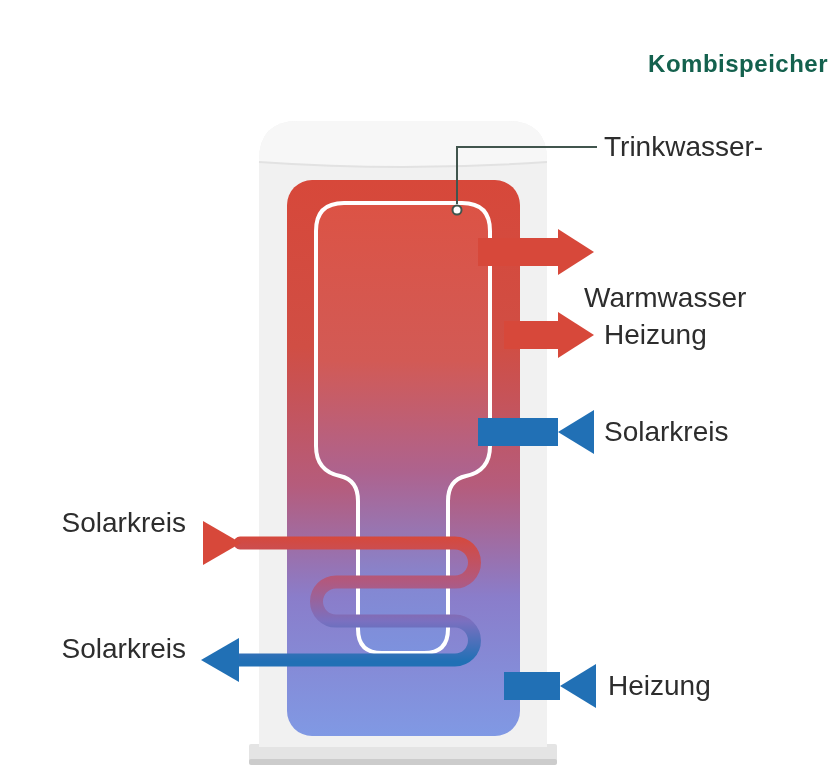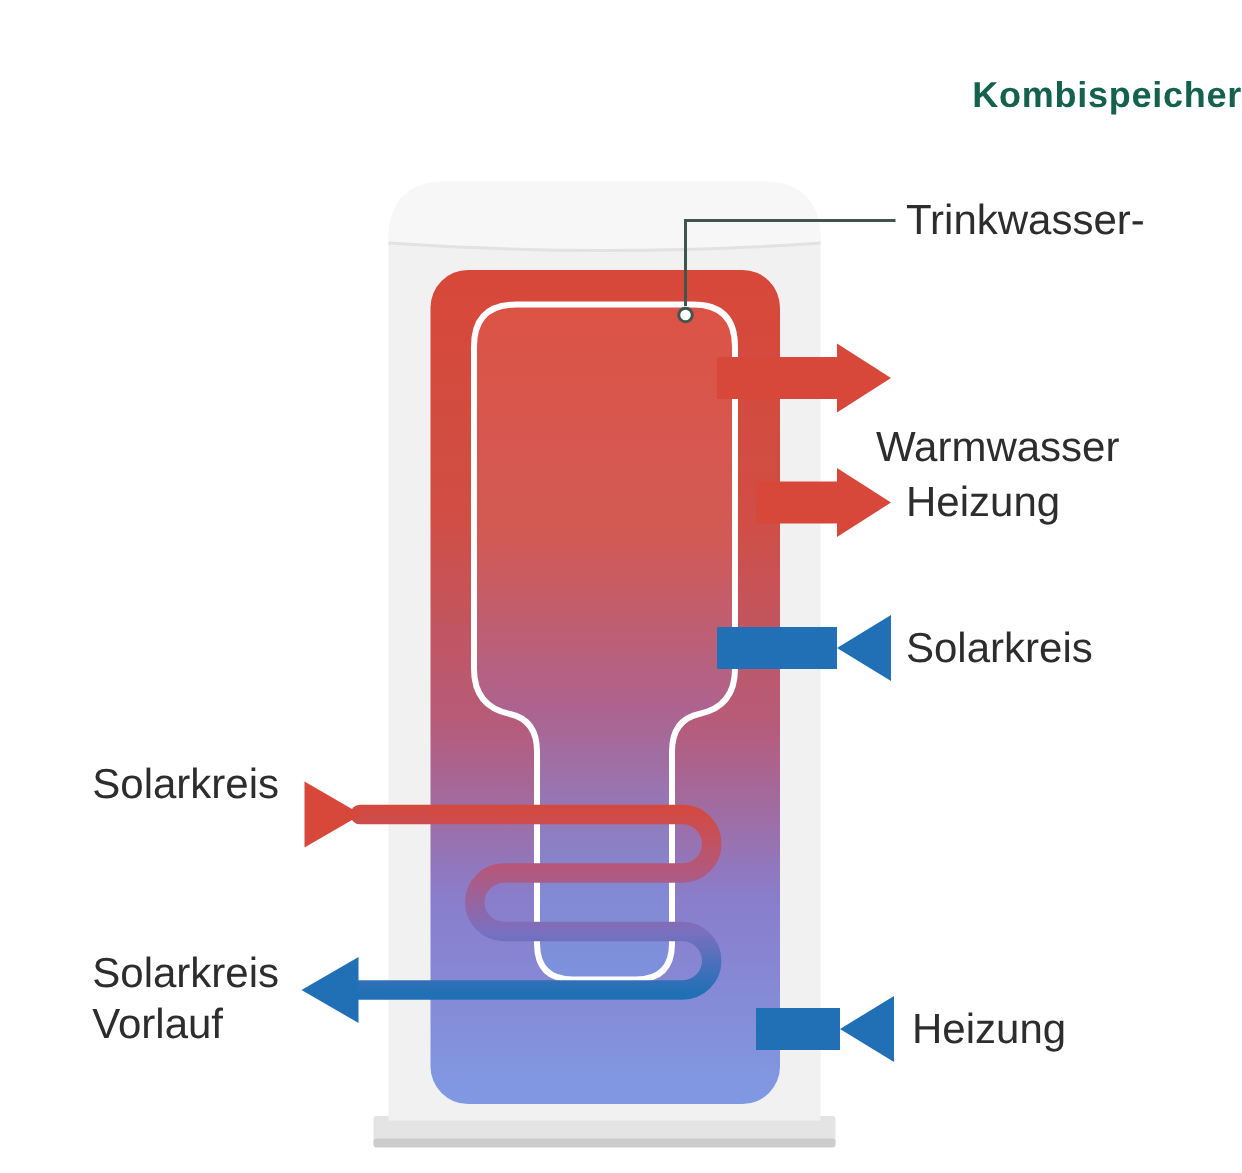--- a/index.html
+++ b/index.html
@@ -113,16 +113,15 @@
   <div class="label" style="left:604px; top:415px;">Solarkreis</div>
 
   <div class="label" style="left:608px; top:669px;">Heizung</div>
 
   <div class="label right-align" style="right:642px; top:506px;">
     <span>Solarkreis</span>
   </div>
 
   <div class="label right-align" style="right:642px; top:632px;">
     <span>Solarkreis</span>
-    <span>Vorlauf</span>
   </div>
 
 </div>
 
 </body></html>

